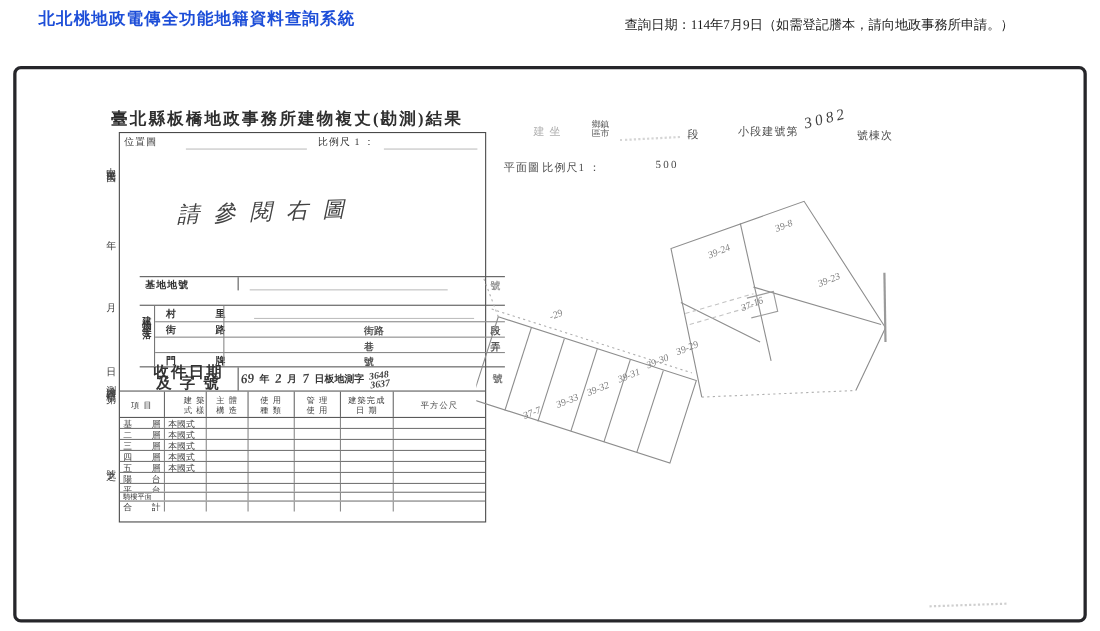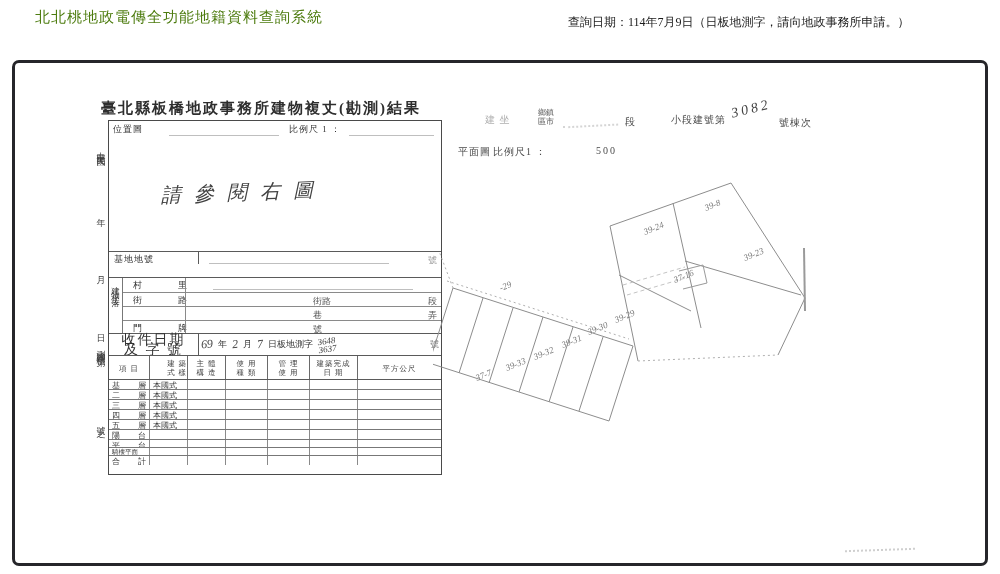--- a/index.html
+++ b/index.html
@@ -1,36 +1,36 @@
 <!DOCTYPE html>
 <html><head>
 <meta charset="utf-8">
 <style>
   html,body{margin:0;padding:0;background:#fff;}
   .sheet{position:relative;width:1000px;height:574px;background:#fff;overflow:hidden;
          font-family:"Liberation Serif","DejaVu Serif",serif;color:#222;}
   .abs{position:absolute;}
   
-  .hdr-title{left:35px;top:8px;font-size:15px;font-weight:400;letter-spacing:1px;color:#4d7c0f;}
+  .hdr-title{left:35px;top:8px;font-size:15px;font-weight:700;letter-spacing:1px;color:#1d4ed8;}
   .hdr-sub{left:35px;top:31px;font-size:12.5px;color:#1b1b1b;}
   .hdr-date{left:568px;top:14px;font-size:12px;color:#1b1b1b;}
   
   .frame{left:12px;top:60px;width:970px;height:500px;border:3px solid #26262a;border-radius:7px;background:#fff;}
   .doc-title{left:86px;top:36px;width:350px;font-size:15px;font-weight:700;letter-spacing:2px;color:#2e2e2e;}
   
   .vtext{left:78px;width:14px;writing-mode:vertical-rl;text-orientation:upright;
          font-size:9px;color:#3a3a3a;letter-spacing:2px;}
   
   .tbl{left:93px;top:57px;width:332px;height:353px;border:1.6px solid #4a4a4a;background:#fff;font-size:9px;color:#333;}
   .r-scale{position:absolute;left:0;top:0;width:100%;height:15px;}
   .r-scale .lbl{position:absolute;left:4px;top:2px;letter-spacing:1px;}
   .r-scale .scl{position:absolute;left:180px;top:2px;letter-spacing:1px;}
   .loc-note{position:absolute;left:52px;top:58px;font-size:20px;letter-spacing:13px;color:#474747;
             font-style:italic;transform:rotate(-2deg);white-space:nowrap;}
-  .row{position:absolute;left:0;width:100%;border-top:1px solid #5a5a5a;box-sizing:border-box;}
+  .row{position:absolute;left:18px;width:100%;border-top:1px solid #5a5a5a;box-sizing:border-box;font-weight:bold;}
   .lblcell{position:absolute;left:0;top:0;bottom:0;width:90px;border-right:1px solid #5a5a5a;box-sizing:border-box;}
   .sp4{display:flex;justify-content:space-between;padding:1px 5px 0 5px;letter-spacing:1px;}
   .midtxt{position:absolute;top:2px;color:#555;}
   .righttxt{position:absolute;right:4px;top:2px;color:#555;}
   .groupchars{position:absolute;left:0;top:0;bottom:0;width:14px;border-right:1px solid #777;
               writing-mode:vertical-rl;text-orientation:upright;font-size:8.5px;letter-spacing:4px;padding-top:2px;box-sizing:border-box;}
   .subrow{position:absolute;left:14px;right:0;height:14px;}
   .subrow + .subrow{border-top:1px solid #8a8a8a;}
   .sublbl{position:absolute;left:2px;top:1px;width:70px;display:flex;justify-content:space-between;padding:0 8px;box-sizing:border-box;}
   .subdiv{position:absolute;left:76px;top:0;bottom:0;width:1px;background:#8a8a8a;}
@@ -65,21 +65,21 @@
   .pt-scale{left:478px;top:82px;}
   .pt-value{left:581px;top:82px;letter-spacing:2px;}
   .plan-svg{left:418px;top:100px;}
   .dots-artifact{left:830px;top:486px;width:70px;border-top:2px dotted #cfcfcf;transform:rotate(-2deg);}
 </style>
 </head>
 <body>
 
 <div class="sheet">
   <div class="abs hdr-title">北北桃地政電傳全功能地籍資料查詢系統</div>
-  <div class="abs hdr-date">查詢日期：114年7月9日（日板地測字，請向地政事務所申請。）</div>
+  <div class="abs hdr-date">查詢日期：114年7月9日（如需登記謄本，請向地政事務所申請。）</div>
 
   <div class="abs frame">
 
     <div class="abs doc-title">臺北縣板橋地政事務所建物複丈(勘測)結果</div>
 
     <div class="abs vtext" style="top:82px;">中華民國</div>
     <div class="abs vtext" style="top:148px;">年</div>
     <div class="abs vtext" style="top:206px;">月</div>
     <div class="abs vtext" style="top:264px;">日</div>
     <div class="abs vtext" style="top:280px;">測繪圖稿第</div>

